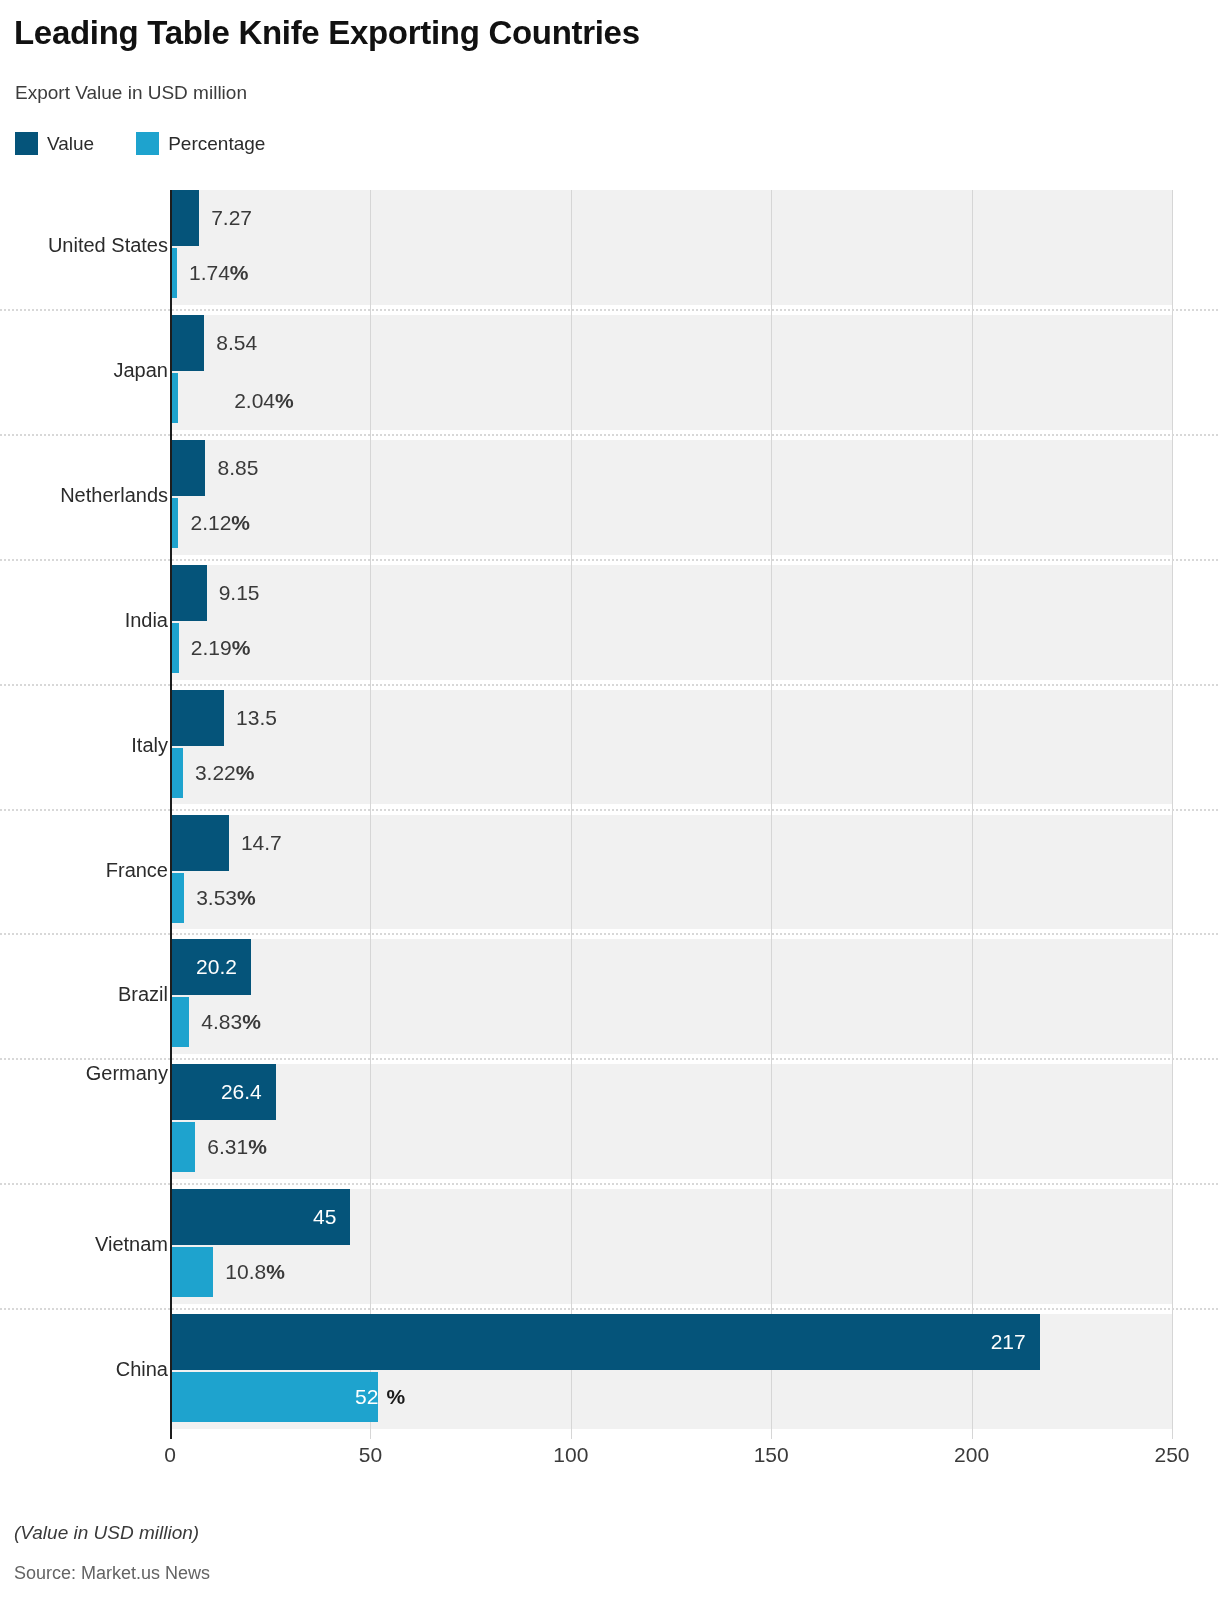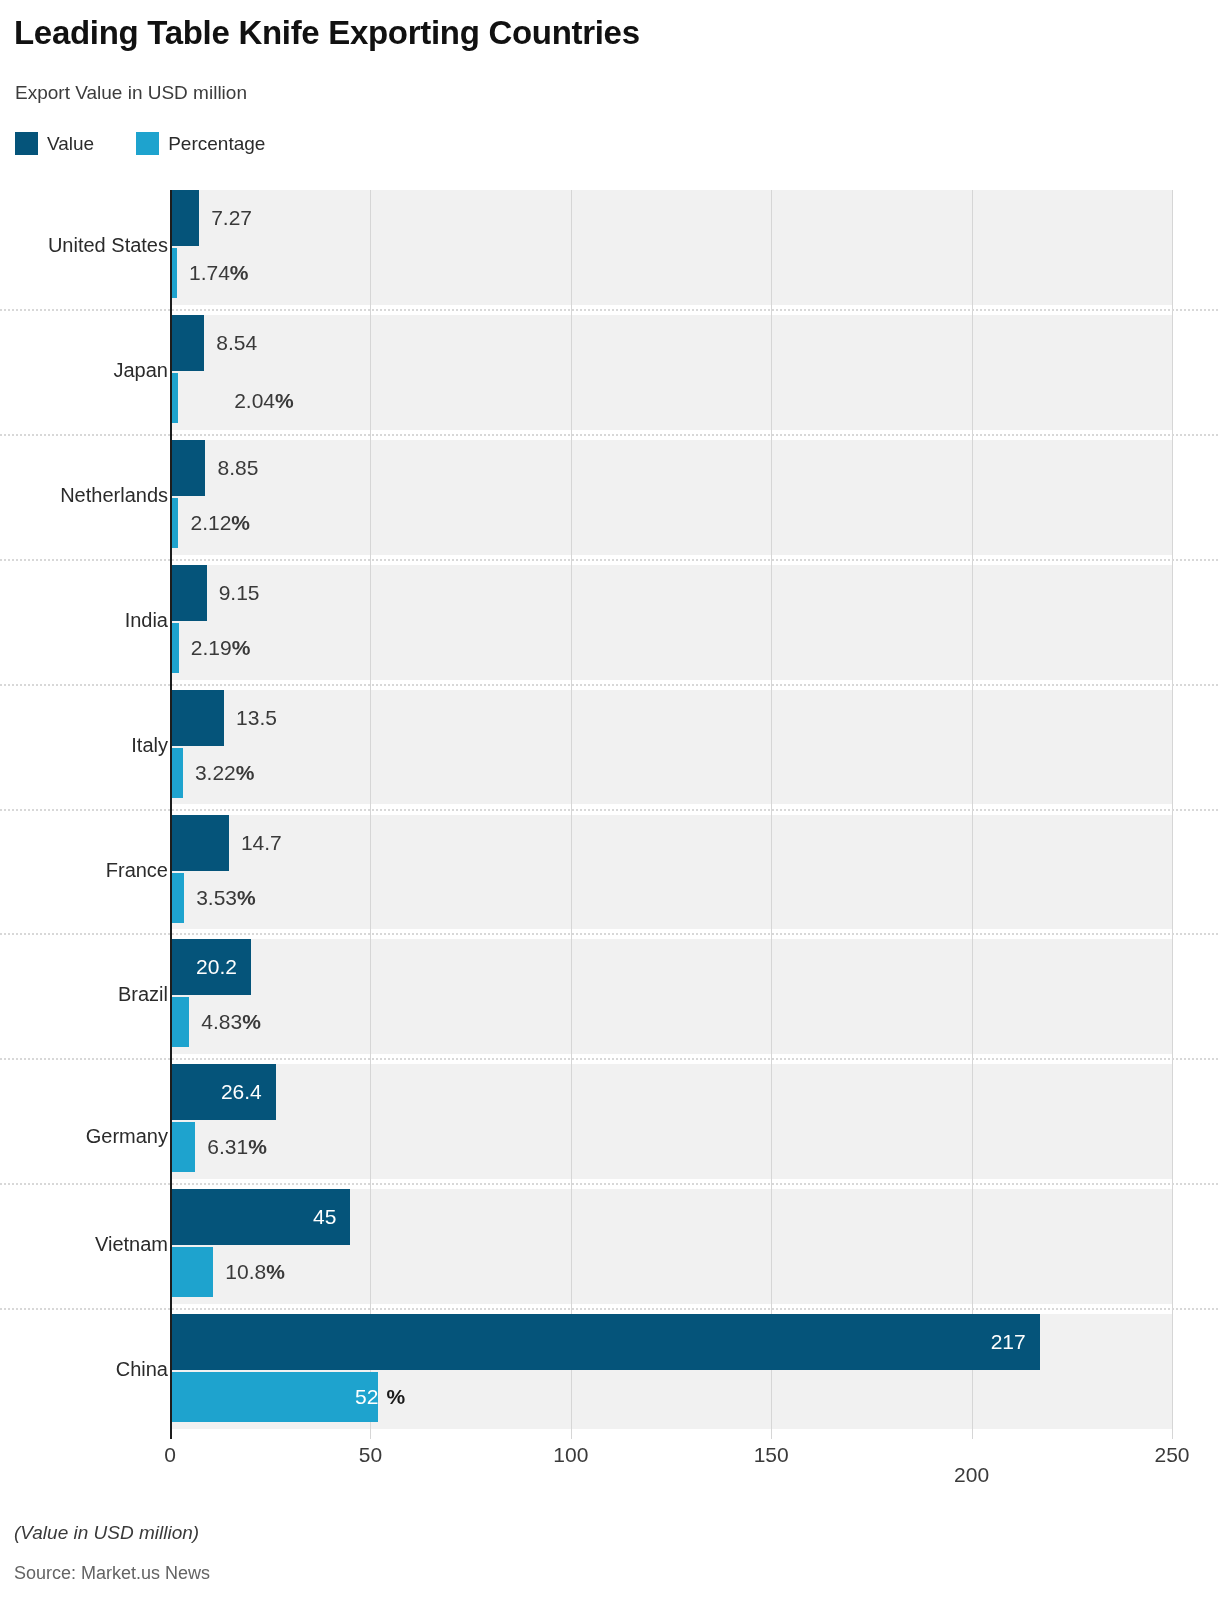--- a/index.html
+++ b/index.html
@@ -115,21 +115,21 @@
   </div>
 
   <div class="ylabels">
       <div class="ylabel" style="top: 44px;">United States</div>
       <div class="ylabel" style="top: 168.9px;">Japan</div>
       <div class="ylabel" style="top: 293.8px;">Netherlands</div>
       <div class="ylabel" style="top: 418.7px;">India</div>
       <div class="ylabel" style="top: 543.6px;">Italy</div>
       <div class="ylabel" style="top: 668.5px; margin-left: 40px;">France</div>
       <div class="ylabel" style="top: 793.4px;">Brazil</div>
-      <div class="ylabel" style="top: 935px;">Germany</div>
+      <div class="ylabel" style="top: 872px;">Germany</div>
       <div class="ylabel" style="top: 1043.2px; margin-left: 20px;">Vietnam</div>
       <div class="ylabel" style="top: 1168.1px;">China</div>
     </div>
   <div class="plot">
       <div class="gridline" style="left: 200.4px;"></div>
       <div class="gridline" style="left: 400.8px;"></div>
       <div class="gridline" style="left: 601.2px;"></div>
       <div class="gridline" style="left: 801.6px;"></div>
       <div class="gridline" style="left: 1002px;"></div>
       <div class="band" style="top: 0px; height: 114.9px;">
@@ -211,20 +211,20 @@
       <div class="blabel inside" style="top: 1141.1px; left: 0px; width: 855.736px; text-align: right;"><span>217</span></div>
       <div class="bar pct" style="top: 1182.1px; width: 208.416px; height: 50px; background: rgb(30, 163, 206);"></div>
       <div class="blabel inside" style="top: 1196.1px; left: 0px; width: 208.416px; text-align: right; overflow: visible;"><span style="margin-right: 0;">52</span><span class="pct-sign outside-sign" style="position: absolute; left: 216.416px; top: 0px;">%</span></div>
     </div>
   <div class="axis-line"></div>
   <div class="xticks">
       <div class="xtick" style="left: 0px;">0</div>
       <div class="xtick" style="left: 200.4px;">50</div>
       <div class="xtick" style="left: 400.8px;">100</div>
       <div class="xtick" style="left: 601.2px;">150</div>
-      <div class="xtick" style="left: 801.6px; margin-top: 20px;">200</div>
+      <div class="xtick" style="left: 801.6px;">200</div>
       <div class="xtick" style="left: 1002px;">250</div>
     </div>
 
   <div class="note">(Value in USD million)</div>
   <div class="source">Source: Market.us News</div>
 
 </div>
 
 </body></html>

